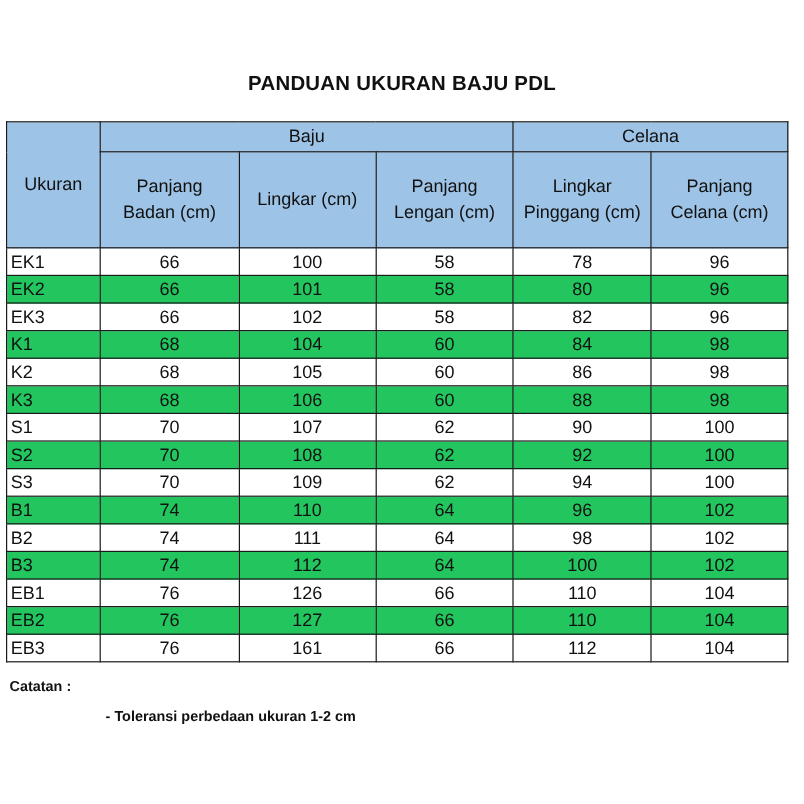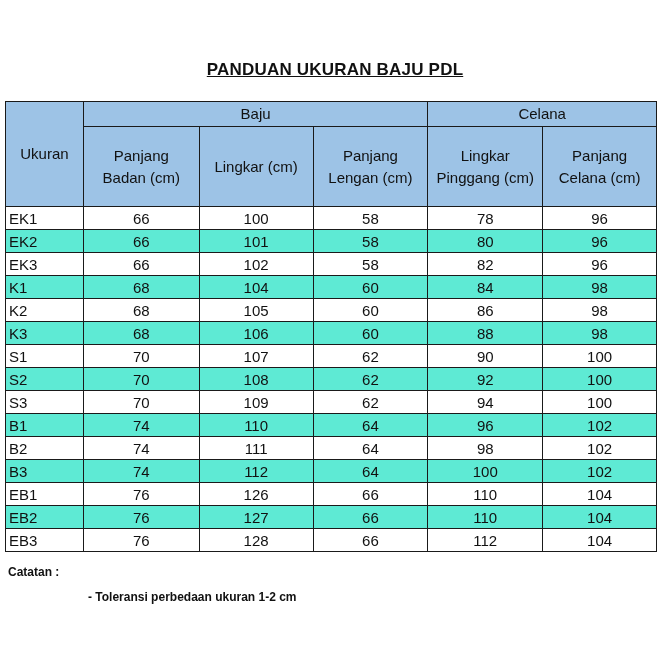--- a/index.html
+++ b/index.html
@@ -1,25 +1,25 @@
 <!DOCTYPE html>
 <html><head>
 <meta charset="utf-8">
 <style>
   html, body { margin:0; padding:0; background:#ffffff; }
   body { width:670px; height:670px; position:relative; font-family:"Liberation Sans", sans-serif; color:#111; }
-  .title { position:absolute; top:60px; left:0; width:670px; text-align:center; font-weight:bold; font-size:17px; letter-spacing:0.2px;text-decoration:underline; }
+  .title { position:absolute; top:60px; left:0; width:670px; text-align:center; font-weight:bold; font-size:17px; letter-spacing:0.2px; }
   table.size { position:absolute; left:5px; top:101px; width:652px; border-collapse:collapse; font-size:15px; }
   table.size th, table.size td { border:1.5px solid #1a1a1a; }
   table.size th { background:#9dc3e6; font-weight:normal; font-size:15px; line-height:22px; }
   .grp th { height:22px; }
   .sub th { height:77px; }
   table.size td { height:22px; padding:0; text-align:center; }
   table.size td.code { text-align:left; padding-left:3px; }
-  tr.alt td { background:#5eead4; }
+  tr.alt td { background:#22c55e; }
   .notes { position:absolute; left:8px; top:560px; font-weight:bold; font-size:12px; line-height:25px; }
   .notes .row { display:flex; }
   .notes .lbl { width:80px; }
 </style>
 </head>
 <body>
 
 <div class="title">PANDUAN UKURAN BAJU PDL</div>
 
 <table class="size">
@@ -168,21 +168,21 @@
         <td class="code">EB2</td>
         <td>76</td>
         <td>127</td>
         <td>66</td>
         <td>110</td>
         <td>104</td>
       </tr>
       <tr>
         <td class="code">EB3</td>
         <td>76</td>
-        <td>128</td>
+        <td>161</td>
         <td>66</td>
         <td>112</td>
         <td>104</td>
       </tr>
     </tbody>
 </table>
 
 <div class="notes">
   <div class="row">
     <span class="lbl">Catatan :</span>

